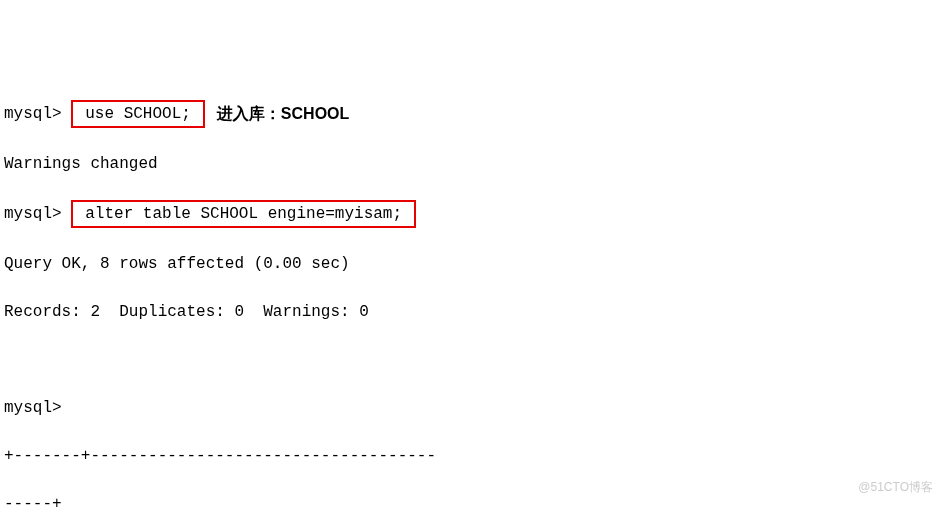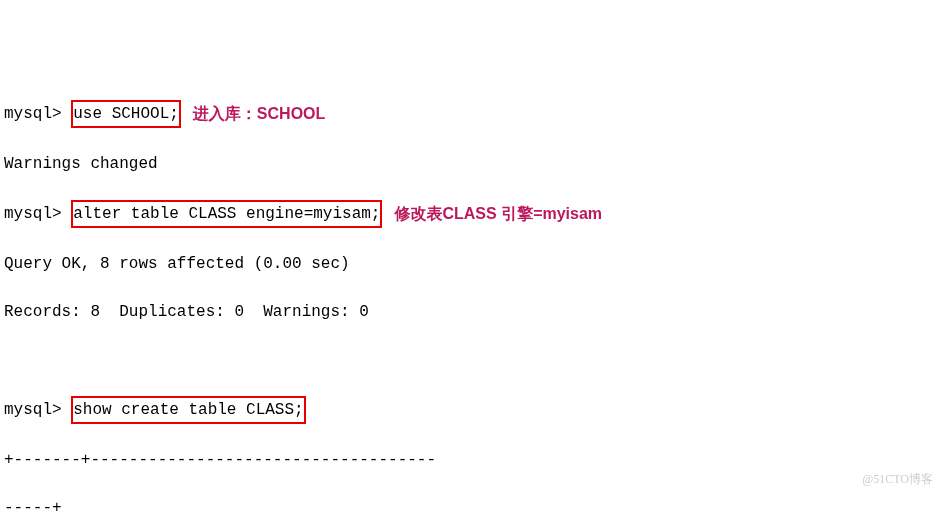--- a/index.html
+++ b/index.html
@@ -13,57 +13,57 @@
       line-height: 1.5;
     }
     .line {
       display: flex;
       align-items: center;
       flex-wrap: nowrap;
       text-align: center;
     }
     .boxed {
       border: 2px solid #e60000;
-      padding: 0 0;
+      padding: 0 12px;
       display: inline-block;
     }
     .annotation {
-      color: #be185d;
+      color: #000000;
       font-family: "SimSun", "Microsoft YaHei", sans-serif;
       font-weight: bold;
       margin-left: 12px;
       white-space: nowrap;
     }
     .watermark {
       position: absolute;
       right: 8px;
-      bottom: 24px;
+      bottom: 16px;
       color: #ccc;
       font-size: 12px;
-      font-family: Liberation Serif, serif;
+      font-family: Liberation Sans, sans-serif;
       pointer-events: none;
     }
   </style>
 </head>
 <body>
 
 
 
 <div class="line">
   <span>mysql&gt;</span><span> </span><span class="boxed">use SCHOOL;</span><span class="annotation">进入库：SCHOOL</span>
 </div>
 <div>Warnings changed</div>
 <div class="line">
-  <span>mysql&gt;</span><span> </span><span class="boxed">alter table CLASS engine=myisam;</span><span class="annotation">修改表CLASS 引擎=myisam</span>
+  <span>mysql&gt;</span><span> </span><span class="boxed">alter table SCHOOL engine=myisam;</span>
 </div>
 <div>Query OK, 8 rows affected (0.00 sec)</div>
-<div>Records: 8  Duplicates: 0  Warnings: 0</div>
+<div>Records: 2  Duplicates: 0  Warnings: 0</div>
 <div> </div>
 <div class="line">
-  <span>mysql&gt;</span><span> </span><span class="boxed">show create table CLASS;</span>
+  <span>mysql&gt;</span><span> </span>
 </div>
 <div>+-------+------------------------------------</div>
 <div>-----+</div>
 
 
 
 
 
 
 

